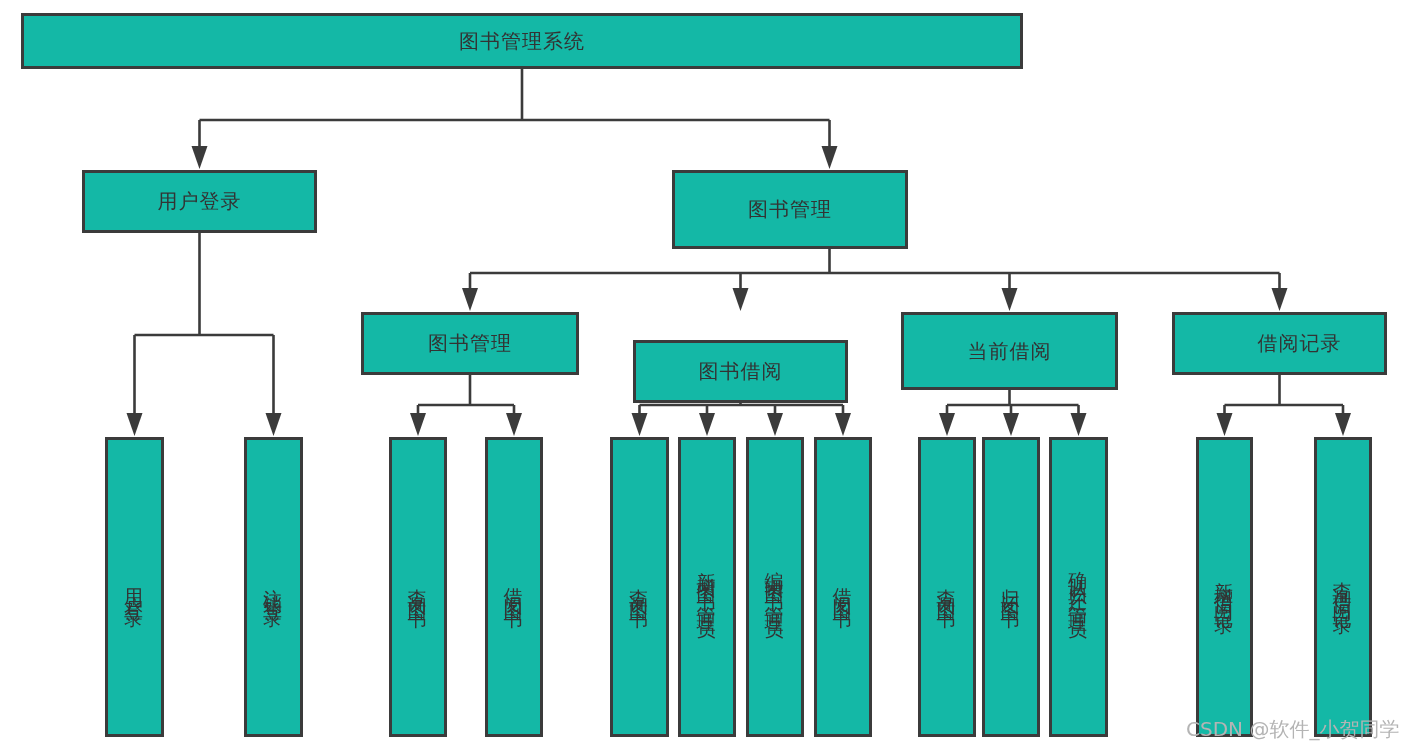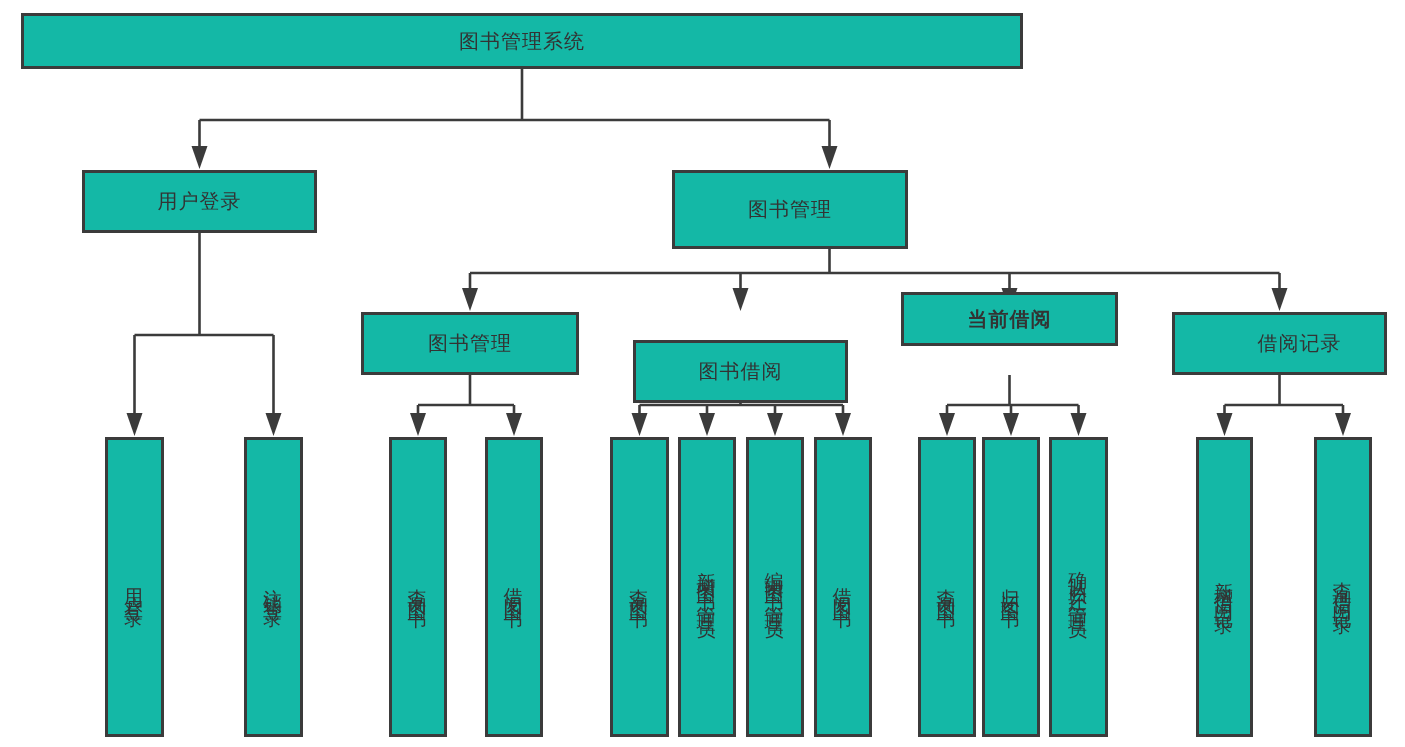--- a/index.html
+++ b/index.html
@@ -15,21 +15,21 @@
   .vtext { writing-mode:vertical-rl; text-orientation:mixed; font-size:19px;
            letter-spacing:7px; color:var(--text); }
   
   #root      { left:21px;  top:13px;  width:1002px; height:56px; }
   
   #n-user-login { left:82px;  top:170px; width:235px; height:63px; }
   #n-book-mgmt  { left:672px; top:170px; width:236px; height:79px; }
   
   #n-new-book-rec   { left:361px;  top:312px; width:218px; height:63px; }
   #n-book-borrow    { left:633px;  top:312px; width:215px; height:63px;margin-top:28px; }
-  #n-current-borrow { left:901px;  top:292px; width:217px; height:54px;font-weight:bold; }
+  #n-current-borrow { left:901px;  top:312px; width:217px; height:78px; }
   #n-borrow-record  { left:1172px; top:312px; width:215px; height:63px;padding-left:40px; }
   
   .leaf { top:437px; height:300px; }
   #l-user-login   { left:105px;  width:59px; }
   #l-logout       { left:244px;  width:59px; }
   #l-nbr-query    { left:389px;  width:58px; }
   #l-nbr-borrow   { left:485px;  width:58px; }
   #l-bb-query     { left:610px;  width:59px; }
   #l-bb-add       { left:678px;  width:58px; }
   #l-bb-edit      { left:746px;  width:58px; }
@@ -124,13 +124,14 @@
   <div class="node leaf" id="l-cb-confirm">
     <span class="vtext">确认归还（管理员）</span>
   </div>
   <div class="node leaf" id="l-br-add">
     <span class="vtext">新增借阅记录</span>
   </div>
   <div class="node leaf" id="l-br-query">
     <span class="vtext">查询借阅记录</span>
   </div>
 
+  <div class="watermark">CSDN @软件_小贺同学</div>
 </div>
 
 </body></html>

